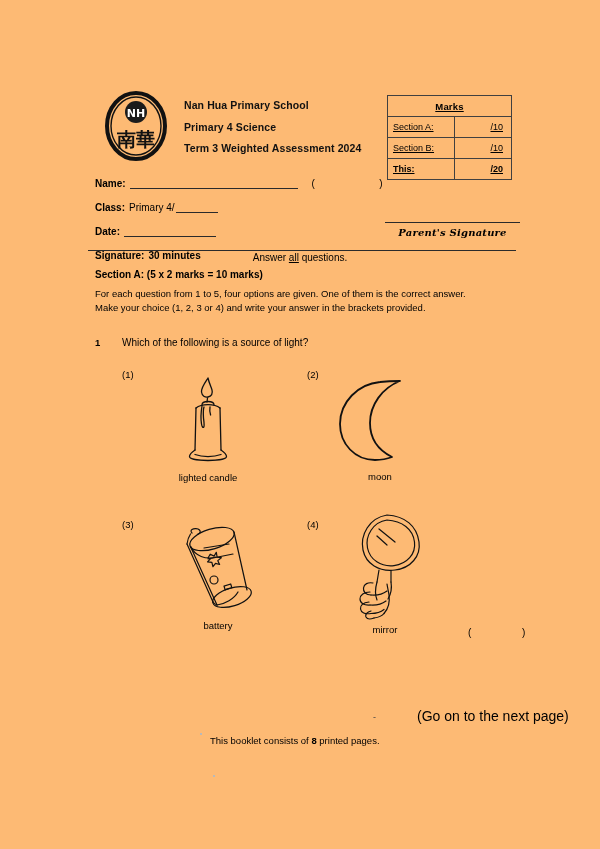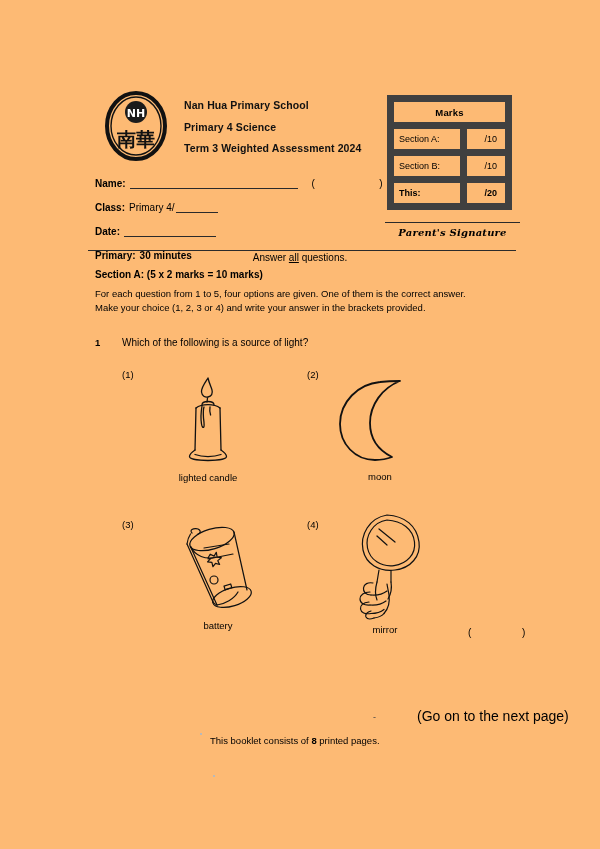--- a/index.html
+++ b/index.html
@@ -57,23 +57,24 @@
   
   .marks-table {
     position: absolute;
     left: 387px;
     top: 95px;
     width: 125px;
     border-collapse: collapse;
     font-size: 9px;
   }
   .marks-table td, .marks-table th {
-    border: 7px solid #404040;
+    border: 1px solid #404040;
     padding: 4px 5px;
     height: 12px;
+    text-decoration: underline;
   }
   .marks-table .title {
     text-align: center;
     font-weight: bold;
     font-size: 9.5px;
     letter-spacing: .2px;
   }
   .marks-table .lbl {
     width: 56px;
     font-size: 9px;
@@ -314,21 +315,21 @@
       <span class="pvalue">Primary 4/</span>
       <span class="pline line-class"></span>
     </div>
 
     <div class="prow">
       <span class="plabel">Date:</span>
       <span class="pline line-date"></span>
     </div>
 
     <div class="prow">
-      <span class="plabel">Primary:</span>
+      <span class="plabel">Signature:</span>
       <span class="plabel">30 minutes</span>
     </div>
   </div>
 
   <div class="sig">
     <div class="sig-line"></div>
     <div class="sig-text">Parent's Signature</div>
   </div>
 
   <div class="rule"></div>

